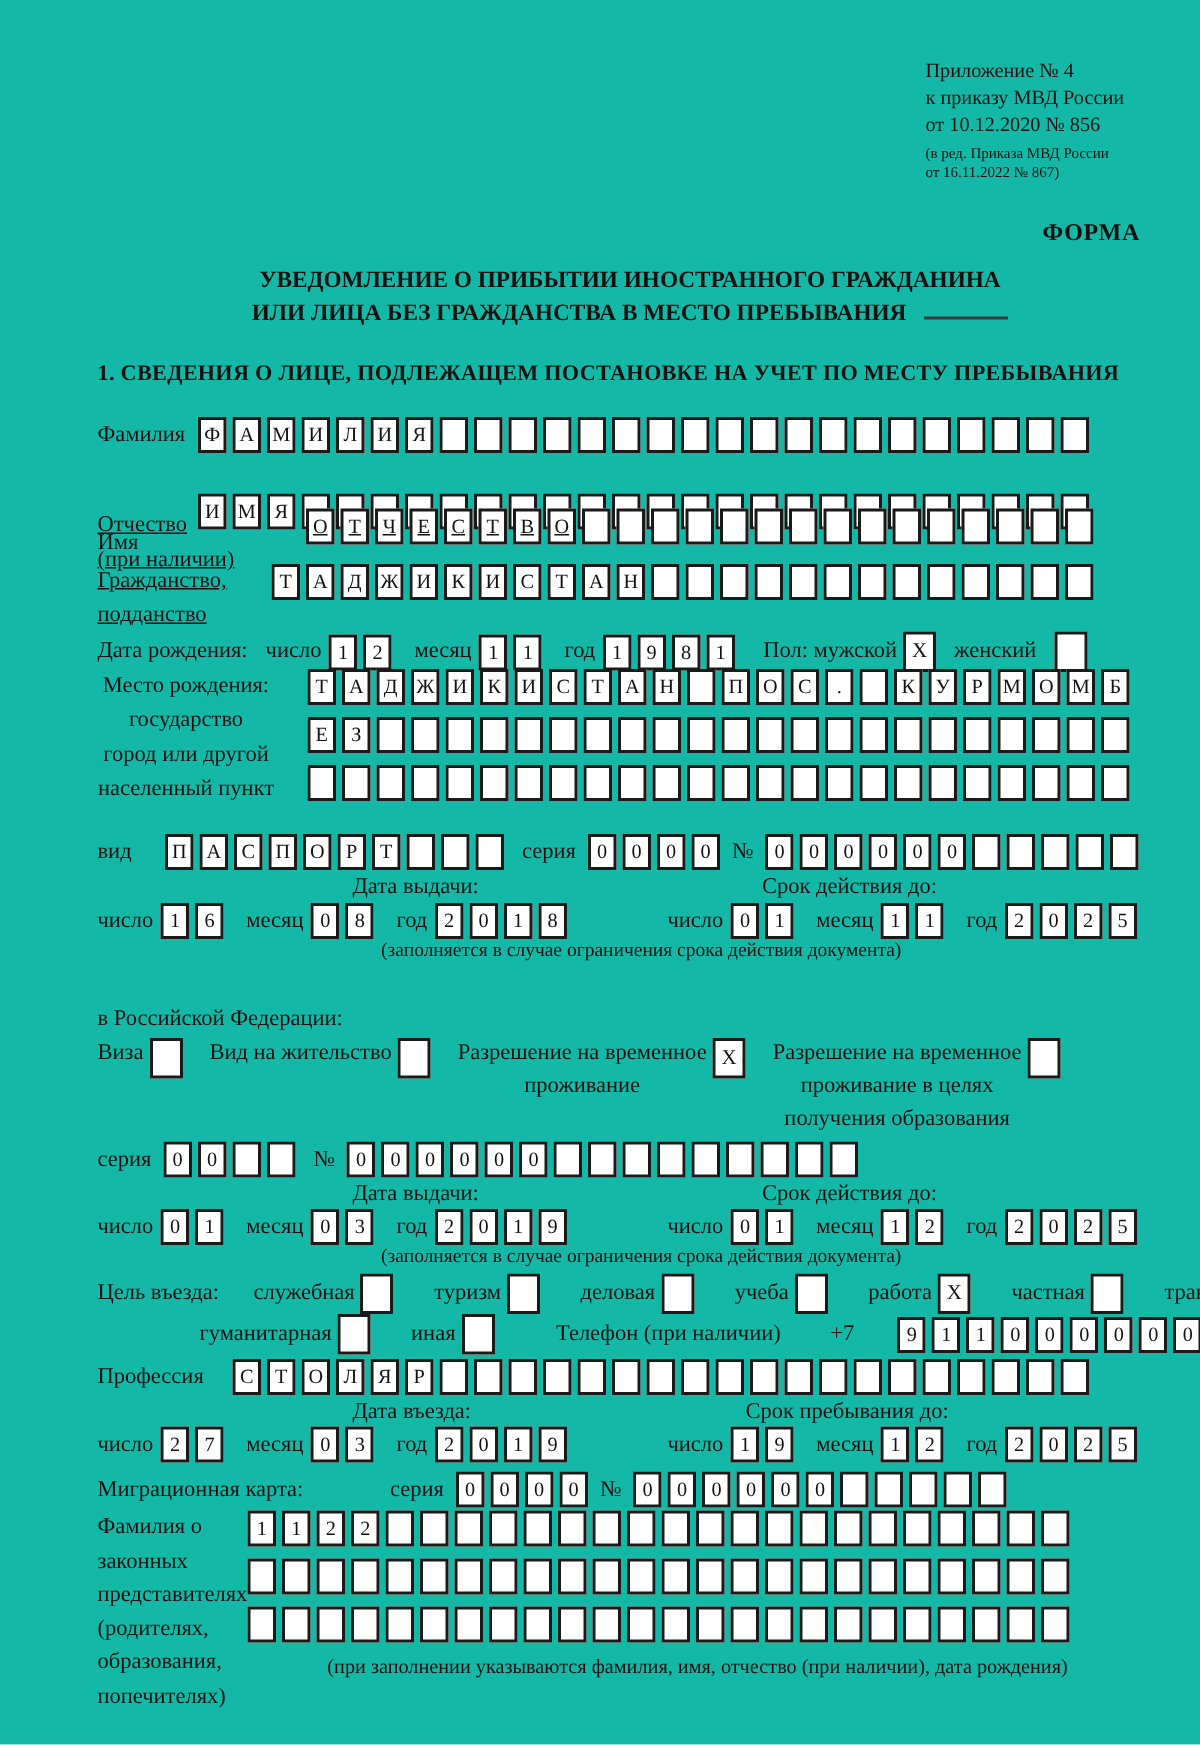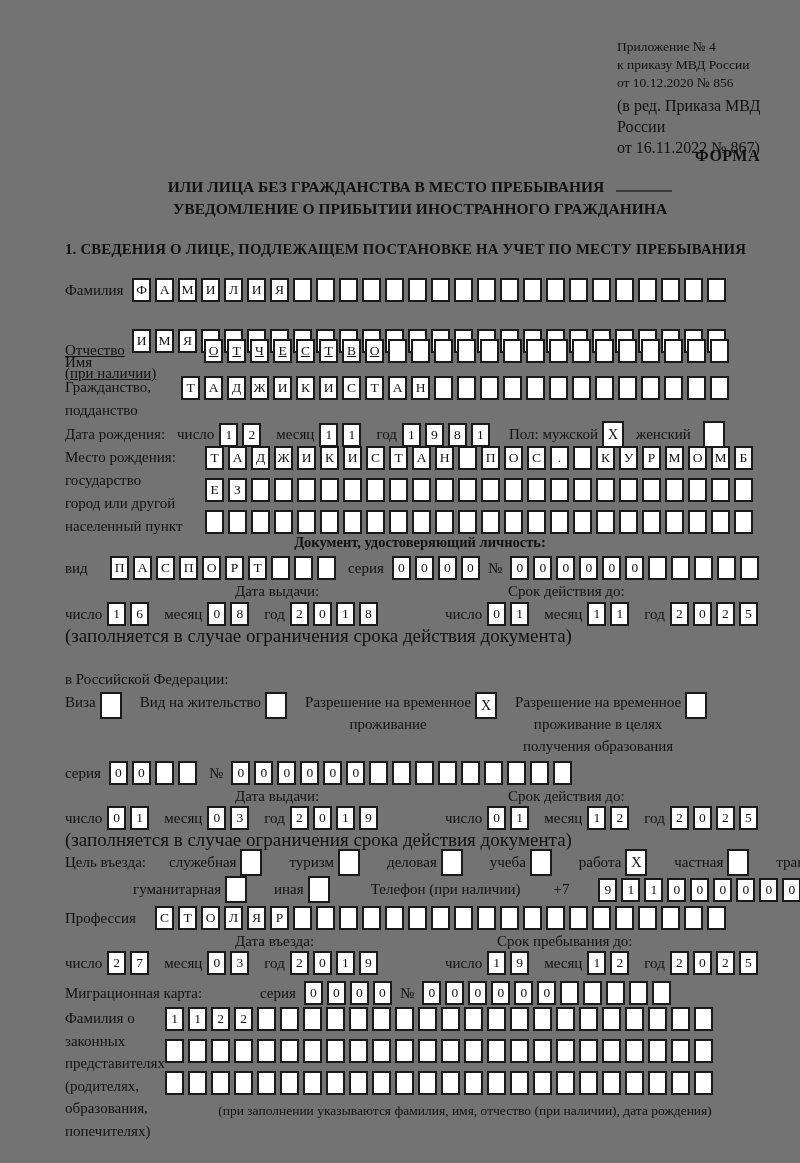--- a/index.html
+++ b/index.html
@@ -1,34 +1,34 @@
 <!DOCTYPE html>
 <html><head>
 <meta charset="utf-8">
 <style>
   html,body{margin:0;padding:0;background:#fff;}
-  .page{position:relative;width:800px;height:1163px;background:#737373;color:#111;
+  .page{position:relative;width:800px;height:1163px;background:#14b8a6;color:#111;
         font-family:"Liberation Serif",serif;overflow:hidden;}
   .abs{position:absolute;}
   .lbl{font-size:15px;white-space:nowrap;}
   .row{display:flex;align-items:center;font-family:Liberation Serif, serif;}
   .rowtop{display:flex;align-items:flex-start;}
   .cells{display:inline-flex;}
   .cell{flex:0 0 auto;width:15px;height:20px;border:2px solid #1a1a1a;margin-right:4px;
         display:inline-flex;align-items:center;justify-content:center;font-size:13.5px;background:#fff;}
   .checkbox{flex:0 0 auto;width:18px;height:23px;border:2px solid #1a1a1a;margin:0 4px;
         display:inline-flex;align-items:center;justify-content:center;font-size:14px;background:#fff;}
   .appendix{font-size:13.5px;line-height:1.32;}
-  .appendix .rev{font-size:16px;margin-top:5px;line-height:1.3;}
+  .appendix .rev{font-size:10px;margin-top:5px;line-height:1.3;}
   .forma{font-weight:bold;font-size:16px;letter-spacing:.5px;}
   .title{width:710px;text-align:center;font-weight:bold;font-size:15.5px;line-height:1.45;}
   .uline{display:inline-block;width:56px;height:13px;border-bottom:2px solid #3a3a3a;margin-left:12px;}
   .sec1{font-weight:bold;font-size:14.8px;letter-spacing:.2px;white-space:nowrap;}
   .doc-heading{width:710px;text-align:center;font-weight:bold;font-size:14.5px;}
-  .note-right{width:725px;text-align:left;font-size:19px;}
+  .note-right{width:725px;text-align:center;font-size:13px;}
   .lblblock{line-height:23px;font-size:15px;}
   .cellcol{display:flex;flex-direction:column;}
   .cellcol .cells{margin-bottom:8px;}
   .dg-lbl{font-size:15px;margin-right:5px;white-space:nowrap;}
   .dg-cells{display:inline-flex;margin-right:11px;}
   .optrow{display:flex;align-items:flex-start;gap:14px;}
   .optrow-inline{display:flex;align-items:center;gap:23px;}
   .opt{display:flex;align-items:flex-start;}
   .opt-inline{display:flex;align-items:center;}
   .opt-label{font-size:15px;text-align:center;line-height:1.45;}
@@ -47,22 +47,22 @@
     <div>от 10.12.2020 № 856</div>
     <div class="rev">
       <div>(в ред. Приказа МВД России</div>
       <div>от 16.11.2022 № 867)</div>
     </div>
   </div>
 
   <div class="abs forma" style="right:40px;top:147px;">ФОРМА</div>
 
   <div class="abs title" style="left:65px;top:176px;">
+    <div>УВЕДОМЛЕНИЕ О ПРИБЫТИИ ИНОСТРАННОГО ГРАЖДАНИНА</div>
     <div><span>ИЛИ ЛИЦА БЕЗ ГРАЖДАНСТВА В МЕСТО ПРЕБЫВАНИЯ</span><span class="uline"></span></div>
-    <div>УВЕДОМЛЕНИЕ О ПРИБЫТИИ ИНОСТРАННОГО ГРАЖДАНИНА</div>
   </div>
 
   <div class="abs sec1" style="left:65px;top:241px;">1. СВЕДЕНИЯ О ЛИЦЕ, ПОДЛЕЖАЩЕМ ПОСТАНОВКЕ НА УЧЕТ ПО МЕСТУ ПРЕБЫВАНИЯ</div>
 
   <div class="abs row" style="left:65px;top:278px;">
     <span class="lbl" style="width:67px;">Фамилия</span>
     <span class="cells">
         <span class="cell">Ф</span>
         <span class="cell">А</span>
         <span class="cell">М</span>
@@ -150,21 +150,21 @@
         <span class="cell"></span>
         <span class="cell"></span>
         <span class="cell"></span>
         <span class="cell"></span>
         <span class="cell"></span>
         <span class="cell"></span>
       </span>
   </div>
 
   <div class="abs rowtop" style="left:65px;top:376px;">
-    <span class="lblblock" style="width:116px;">
+    <span class="lblblock" style="width:116px;text-decoration:underline;">
       <div>Гражданство,</div>
       <div>подданство</div>
     </span>
     <span class="cells">
         <span class="cell">Т</span>
         <span class="cell">А</span>
         <span class="cell">Д</span>
         <span class="cell">Ж</span>
         <span class="cell">И</span>
         <span class="cell">К</span>
@@ -209,21 +209,21 @@
           <span class="cell">8</span>
           <span class="cell">1</span>
         </span>
       </span>
     <span class="lbl" style="margin-left:4px;">Пол: мужской</span>
     <span class="checkbox">X</span>
     <span class="lbl ml8">женский</span>
     <span class="checkbox ml12"></span>
   </div>
 
-  <div class="abs lblblock" style="left:65px;top:446px;width:140px;">
+  <div class="abs lblblock" style="left:54px;top:446px;width:140px;text-align:center;">
     <div>Место рождения:</div>
     <div>государство</div>
     <div>город или другой</div>
     <div>населенный пункт</div>
   </div>
   <div class="abs cellcol" style="left:205px;top:446px;">
     <span class="cells">
         <span class="cell">Т</span>
         <span class="cell">А</span>
         <span class="cell">Д</span>
@@ -296,21 +296,20 @@
         <span class="cell"></span>
         <span class="cell"></span>
         <span class="cell"></span>
         <span class="cell"></span>
         <span class="cell"></span>
         <span class="cell"></span>
         <span class="cell"></span>
       </span>
   </div>
 
-  <div class="abs doc-heading" style="left:65px;top:534px;">Документ, удостоверяющий личность:</div>
 
   <div class="abs row" style="left:65px;top:556px;">
     <span class="lbl" style="width:45px;">вид</span>
     <span class="cells mr8">
         <span class="cell">П</span>
         <span class="cell">А</span>
         <span class="cell">С</span>
         <span class="cell">П</span>
         <span class="cell">О</span>
         <span class="cell">Р</span>

